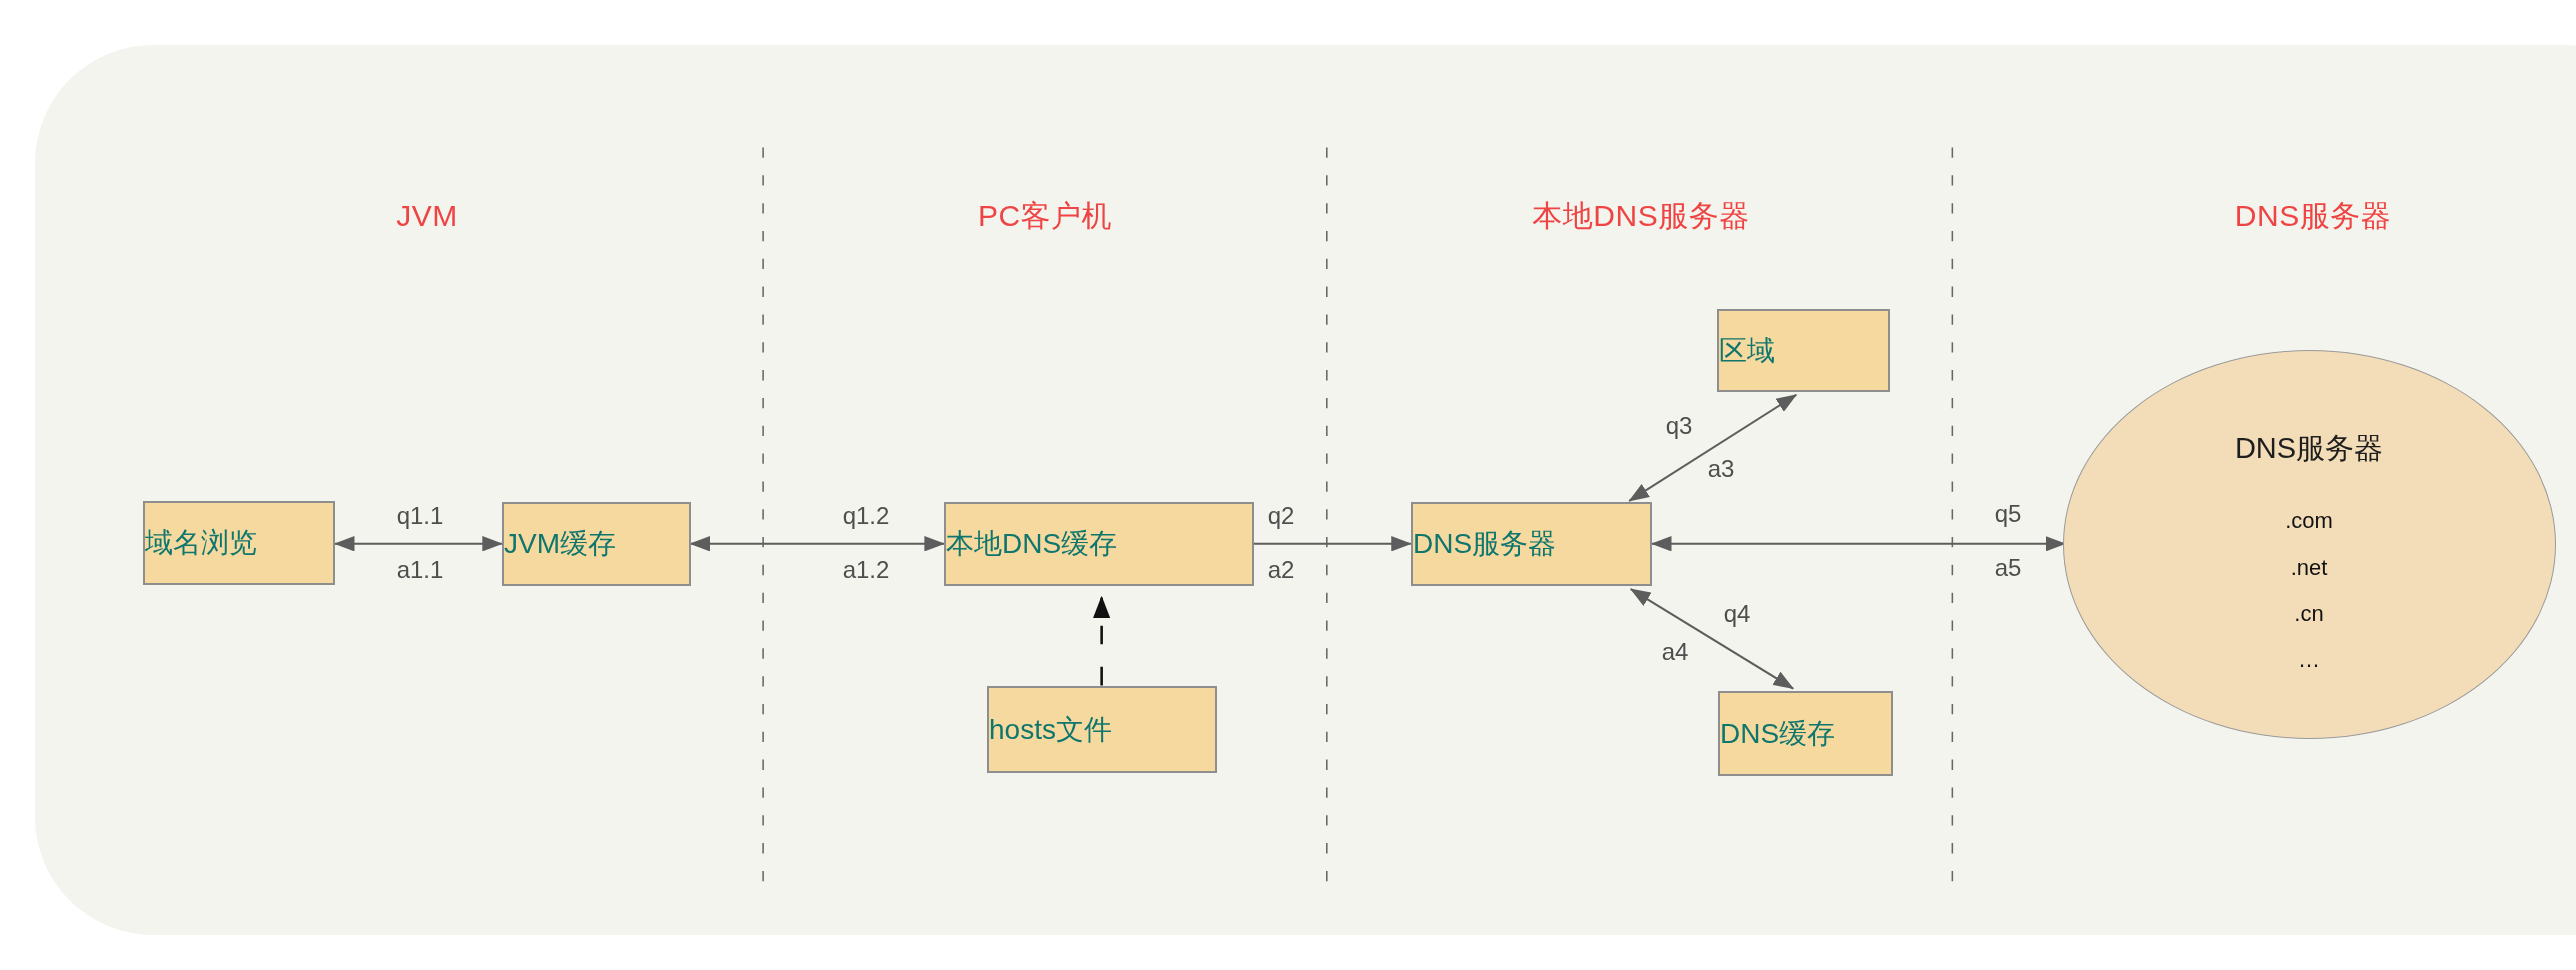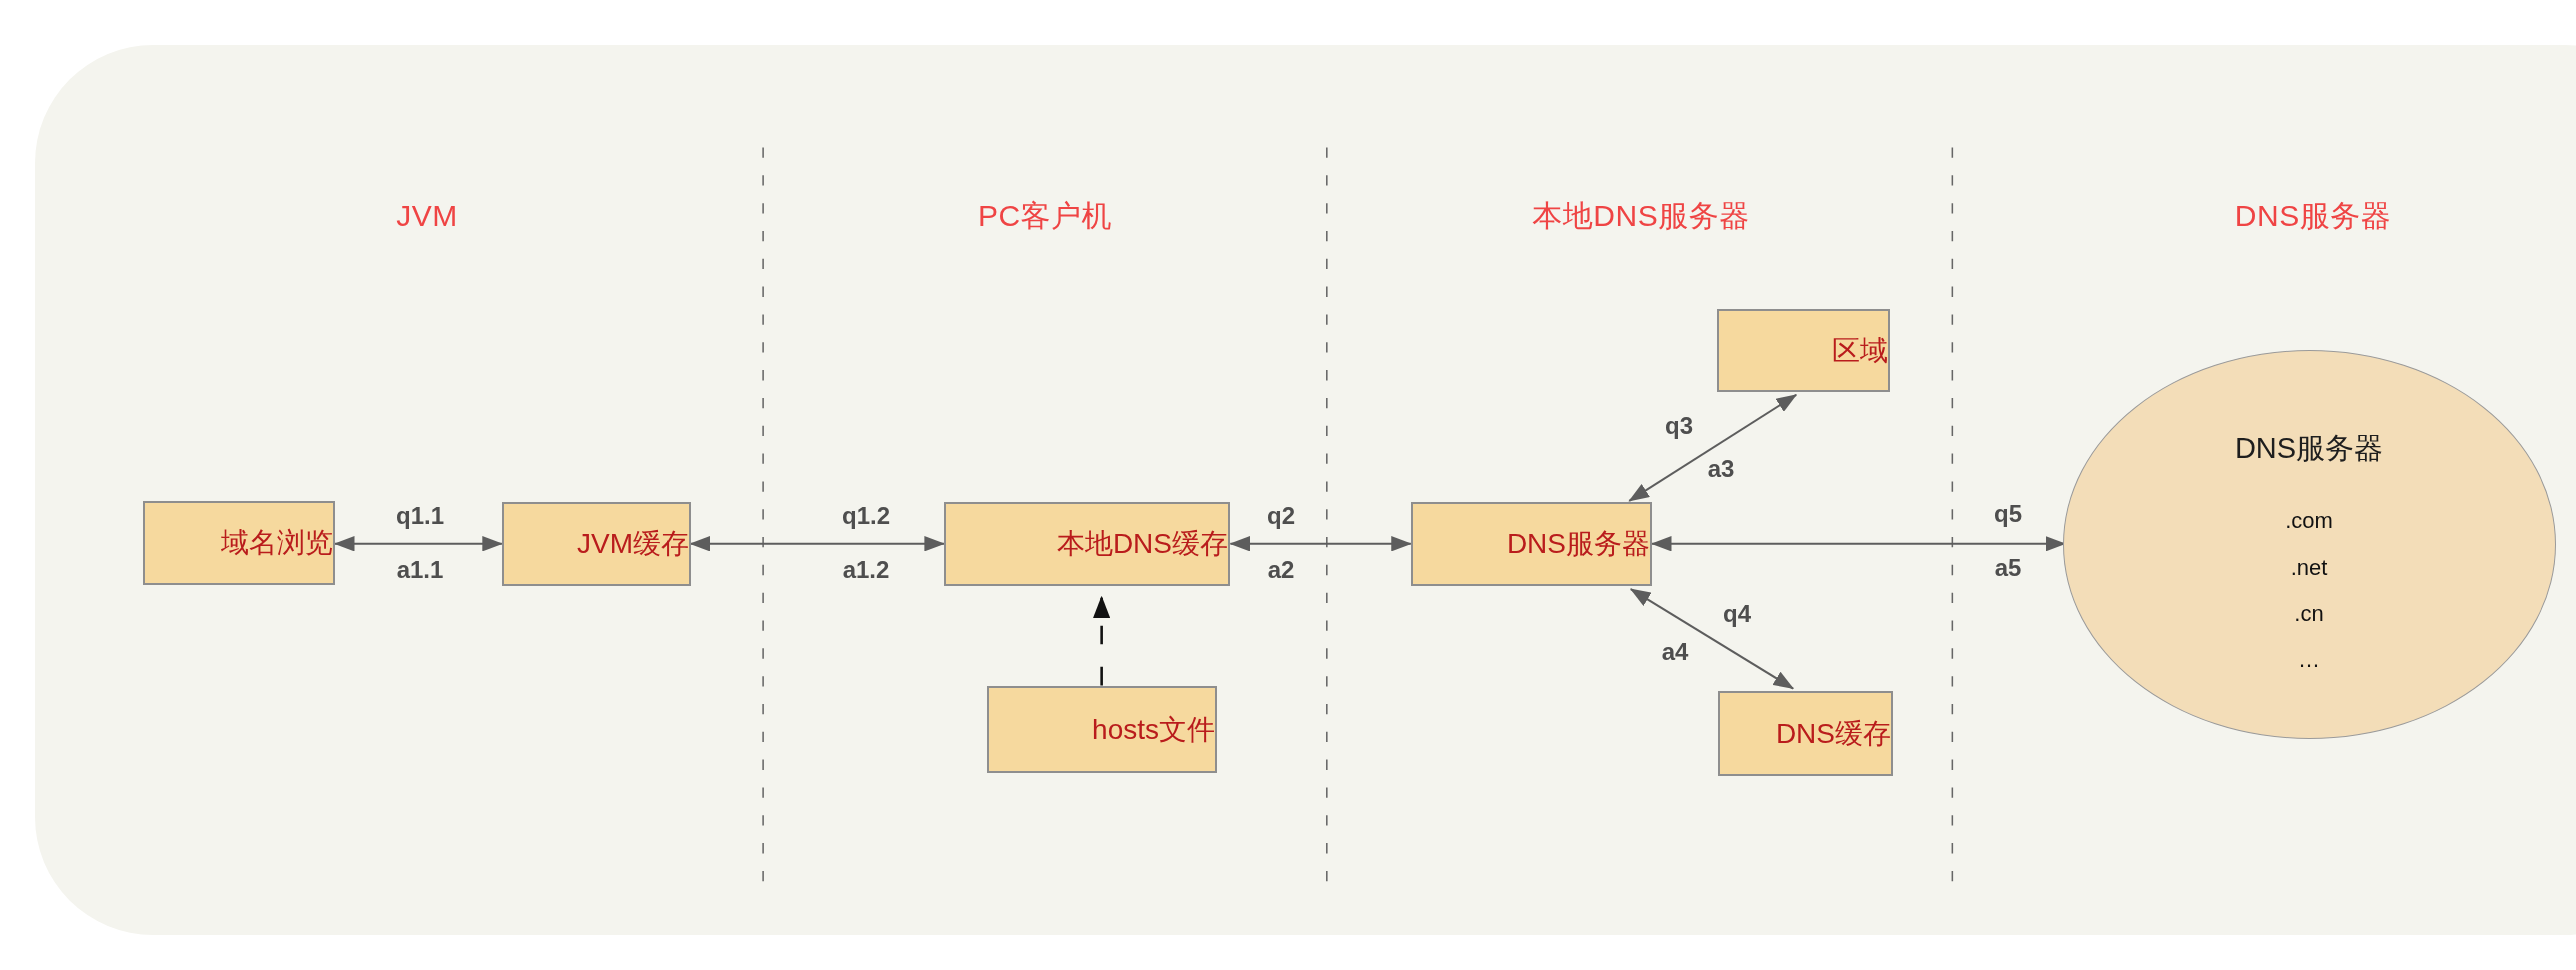--- a/index.html
+++ b/index.html
@@ -40,23 +40,23 @@
     white-space: nowrap;
     letter-spacing: 0.5px;
   }
   .node {
     position: absolute;
     background: #f6d99e;
     border: 2.1px solid #8e8e8e;
     box-sizing: border-box;
     display: flex;
     align-items: center;
-    justify-content: flex-end;
+    justify-content: flex-start;
     font-size: 28px;
-    color: #b91c1c;
+    color: #0f766e;
     white-space: nowrap;
   }
   .ellipse {
     position: absolute;
     left: 2063px;
     top: 350px;
     width: 493px;
     height: 389px;
     background: #f3ddb8;
     border: 1.5px solid #9a9a9a;
@@ -70,21 +70,20 @@
     color: #1e1e1e;
   }
   .ellipse-title { font-size: 29px; }
   .tld { font-size: 22px; color: #111111; }
   .edge-label {
     position: absolute;
     transform: translate(-50%, -50%);
     font-size: 24px;
     color: #4e4e4e;
     white-space: nowrap;
-    font-weight: bold;
   }
 </style>
 </head>
 <body>
 
 <div class="stage">
 
   <div class="panel"></div>
 
   <svg class="overlay" viewBox="0 0 5273 1884">
@@ -115,21 +114,21 @@
   <div class="lane-title" style="left:1045px; top:216px">PC客户机</div>
   <div class="lane-title" style="left:1641px; top:216px">本地DNS服务器</div>
   <div class="lane-title" style="left:2313px; top:216px">DNS服务器</div>
 
   <div class="node" style="left:143px; top:501px; width:192px; height:84px">
     <span>域名浏览</span>
   </div>
   <div class="node" style="left:502px; top:502px; width:189px; height:84px">
     <span>JVM缓存</span>
   </div>
-  <div class="node" style="left:944px; top:502px; width:286px; height:84px">
+  <div class="node" style="left:944px; top:502px; width:310px; height:84px">
     <span>本地DNS缓存</span>
   </div>
   <div class="node" style="left:1411px; top:502px; width:241px; height:84px">
     <span>DNS服务器</span>
   </div>
   <div class="node" style="left:1717px; top:309px; width:173px; height:83px">
     <span>区域</span>
   </div>
   <div class="node" style="left:1718px; top:691px; width:175px; height:85px">
     <span>DNS缓存</span>

